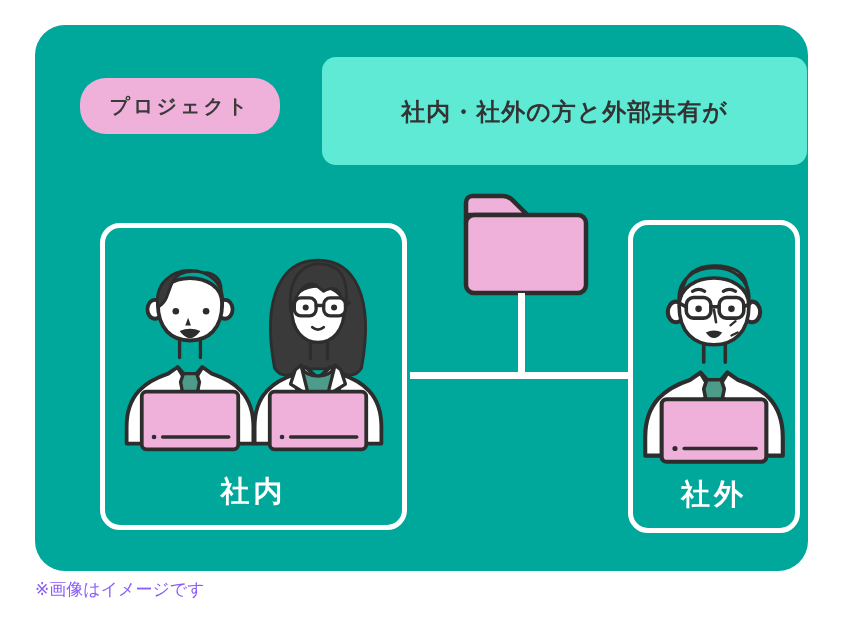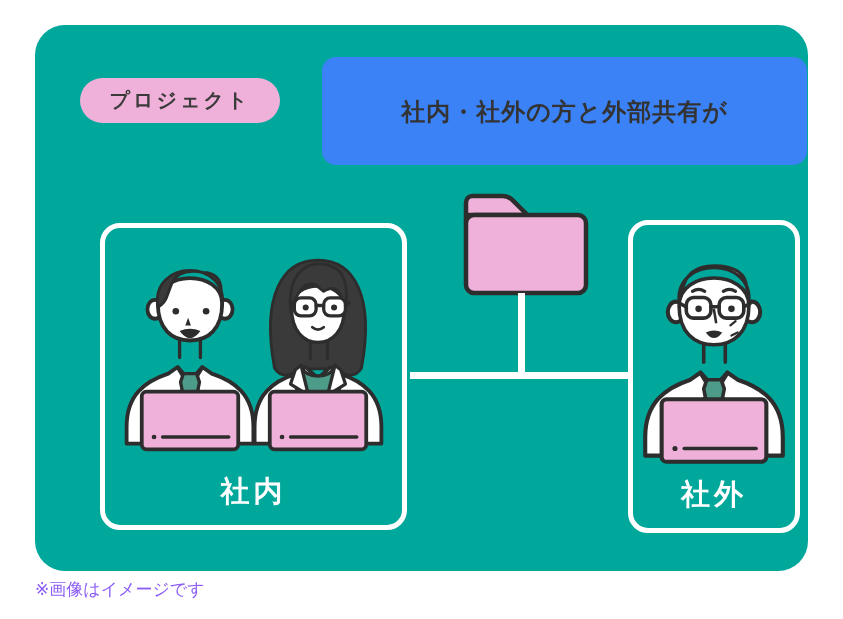--- a/index.html
+++ b/index.html
@@ -3,26 +3,26 @@
 <meta charset="utf-8">
 <style>
   * { margin:0; padding:0; box-sizing:border-box; }
   html,body { width:843px; height:619px; background:#ffffff; overflow:hidden;
     font-family:"Liberation Sans","DejaVu Sans",sans-serif; }
   .stage { position:relative; width:843px; height:619px; background:#ffffff; }
 
   .panel { position:absolute; left:35px; top:25px; width:773px; height:546px;
     background:#00a79b; border-radius:30px; }
 
-  .badge { position:absolute; left:45px; top:53px; width:200px; height:45px;
+  .badge { position:absolute; left:45px; top:53px; width:200px; height:56px;
     background:#efb0d9; border-radius:26px; display:flex; align-items:center; justify-content:center; }
   .badge span { font-size:20px; font-weight:bold; color:#3a3a3a; letter-spacing:3px; }
 
   .heading-card { position:absolute; left:287px; top:32px; width:485px; height:108px;
-    background:#3b82f6; border-radius:14px; display:flex; flex-direction:column;
+    background:#5eead4; border-radius:14px; display:flex; flex-direction:column;
     align-items:center; justify-content:center; }
   .heading-card div { font-size:24px; font-weight:bold; color:#333333;
     letter-spacing:1px; line-height:37px; white-space:nowrap; }
 
   .folder { position:absolute; left:428px; top:168px; width:126px; height:103px; }
 
   .vline { position:absolute; left:483px; top:268px; width:7px; height:83px;
     background:#ffffff; }
   .hline { position:absolute; left:375px; top:347px; width:218px; height:7px;
     background:#ffffff; }

